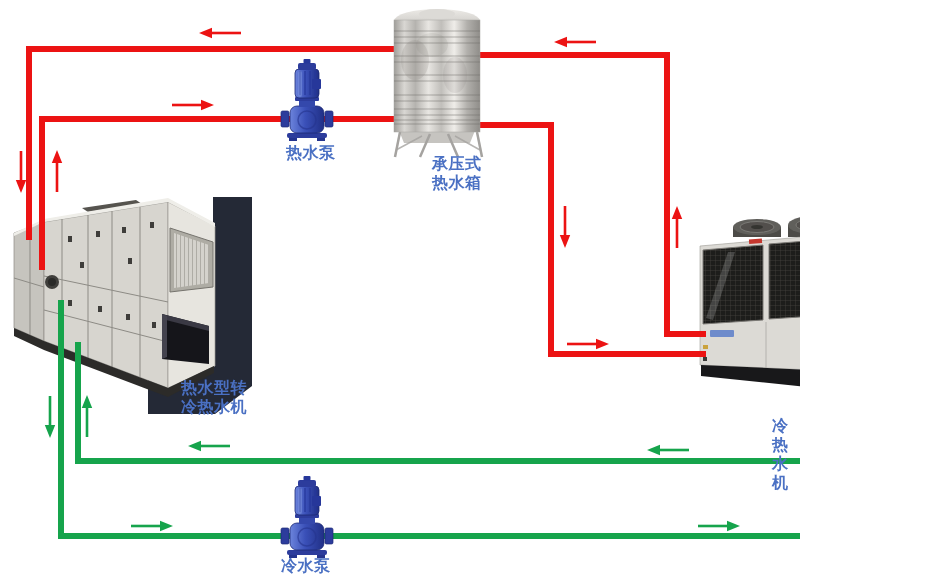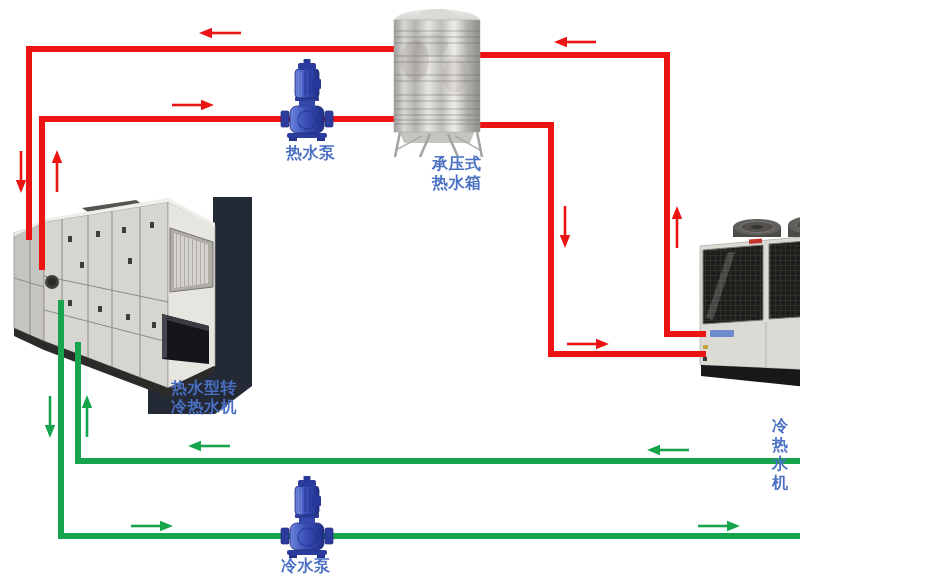--- a/index.html
+++ b/index.html
@@ -293,20 +293,20 @@
           <polygon points="899,420 893.8,433 904.2,433"></polygon>
         </g>
   </g>
 </svg>
 
 <div class="lbl" style="left:286px;top:143px">热水泵</div>
 <div class="lbl" style="left:432px;top:154px">
   <div>承压式</div>
   <div>热水箱</div>
 </div>
-<div class="lbl" style="left:171px;top:378px">
+<div class="lbl" style="left:181px;top:378px">
   <div>热水型转</div>
   <div>冷热水机</div>
 </div>
 <div class="lbl" style="left:772px;top:416px">冷热水机</div>
 <div class="lbl" style="left:281px;top:556px">冷水泵</div>
 
 </div>
 
 </body></html>

